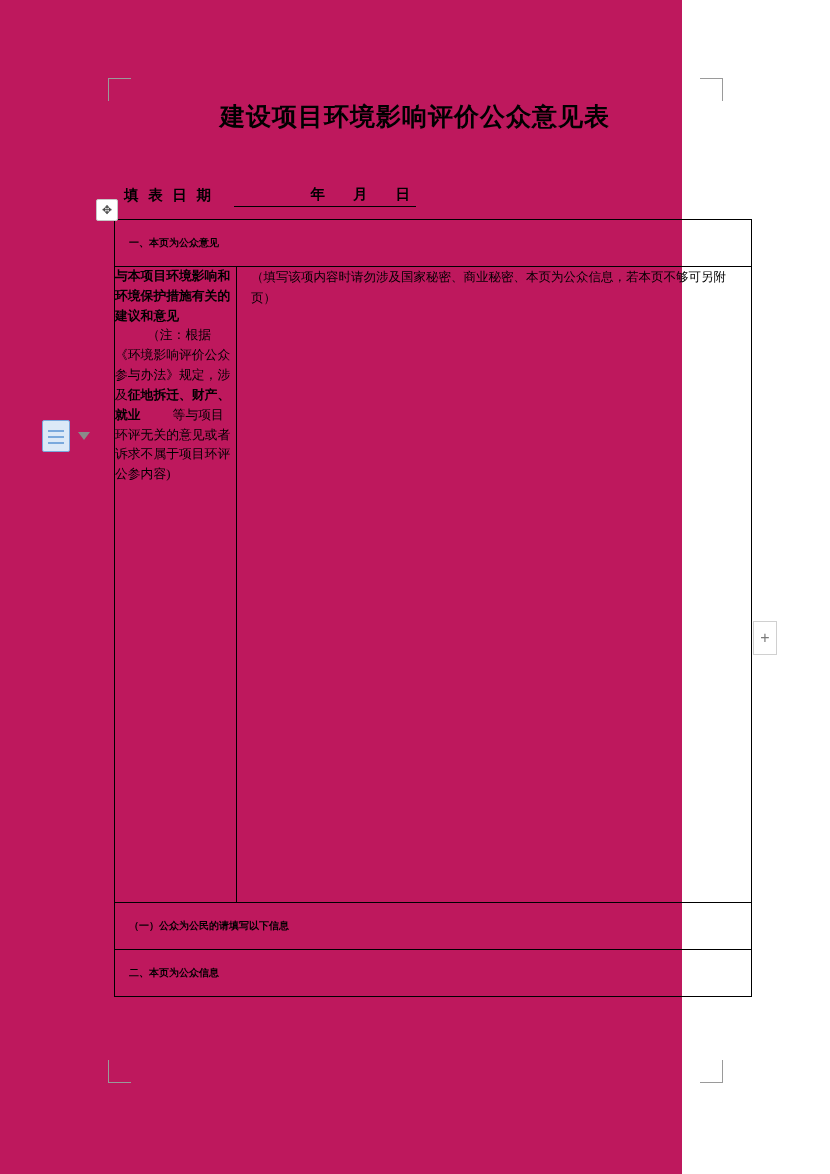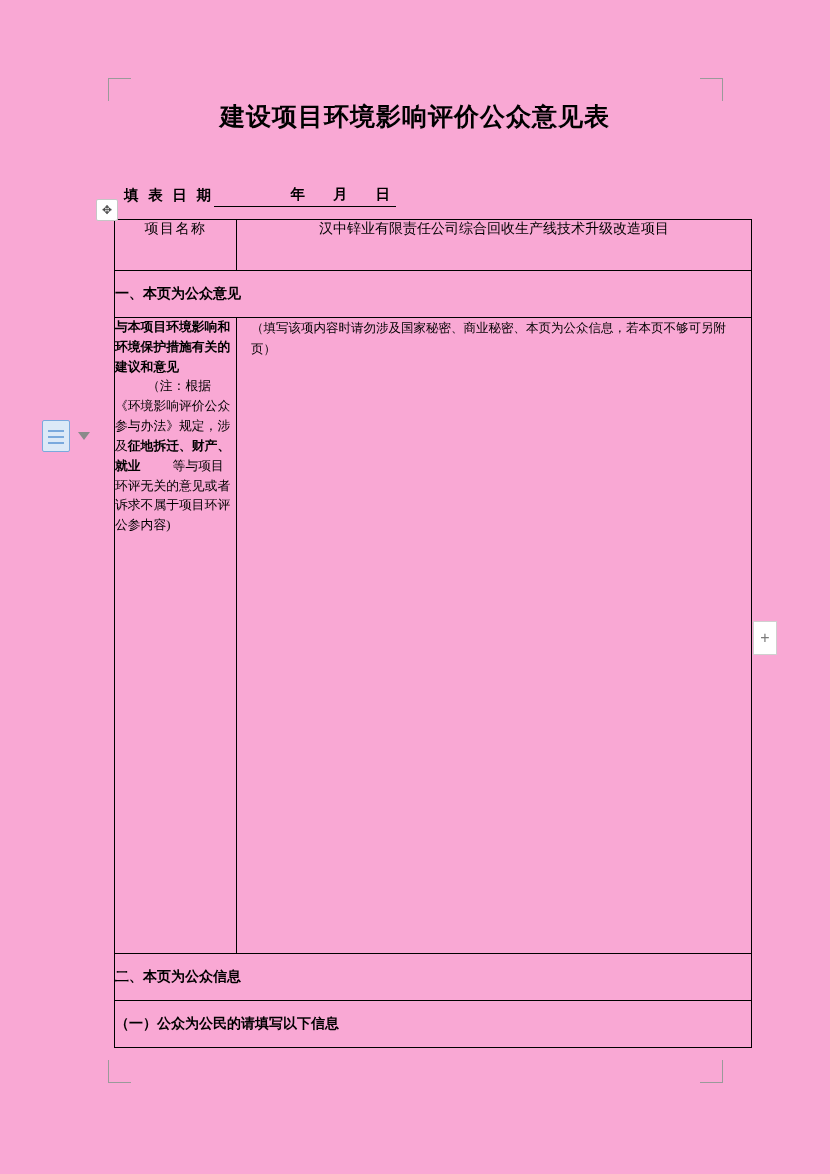--- a/index.html
+++ b/index.html
@@ -13,23 +13,23 @@
     font-family: "Liberation Serif", "DejaVu Serif", serif;
     position: relative;
     overflow: hidden;
   }
 
   
   .page {
     position: absolute;
     left: 0;
     top: 0;
-    width: 830px;
+    width: 682px;
     height: 1174px;
-    background: #f9a8d4;
+    background: #be185d;
   }
 
   
   .crop {
     position: absolute;
     width: 22px;
     height: 22px;
     border-color: #9a9a9a;
     border-style: solid;
     border-width: 0;
@@ -55,20 +55,21 @@
   
   .date-row {
     position: absolute;
     left: 124px;
     top: 185px;
     display: flex;
     align-items: flex-end;
     font-size: 14.5px;
     font-weight: bold;
     color: #000;
+    gap: 20px;
   }
   .date-label {
     letter-spacing: 3px;
     padding-bottom: 2px;
   }
   .date-blank {
     width: 176px;
     border-bottom: 1.3px solid #000;
     display: flex;
     justify-content: flex-end;
@@ -104,22 +105,23 @@
   }
   .val-cell {
     font-size: 14px;
     text-align: center;
     vertical-align: middle;
   }
 
   .section-row td {
     height: 46px;
     vertical-align: middle;
-    font-size: 14px;
-    font-weight: bold;
+    font-size: 10px;
+    font-weight: bold;
+    padding-left: 14px;
   }
 
   .desc-cell {
     width: 122px;
     font-size: 12.8px;
     line-height: 1.55;
     padding: 10px 9px 10px 11px;
     vertical-align: top;
   }
   .desc-cell .b { font-weight: bold; }
@@ -222,48 +224,40 @@
       <span>日</span>
     </span>
   </div>
 
   <table class="tbl">
     <colgroup>
       <col style="width:122px">
       <col style="width:515px">
     </colgroup>
     <tbody>
-      <tr class="row-name">
-        <td class="lbl-cell">
-          <div class="inner">项目名称</div>
-        </td>
-        <td class="val-cell">
-          <div>汉中锌业有限责任公司综合回收生产线技术升级改造项目</div>
-        </td>
-      </tr>
 
       <tr class="section-row">
         <td colspan="2">一、本页为公众意见</td>
       </tr>
 
       <tr>
         <td class="desc-cell">
           <span class="b">与本项目环境影响和环境保护措施有关的建议和意见</span><span class="n">（注：根据《环境影响评价公众参与办法》规定，涉及</span><span class="b">征地拆迁、财产、就业</span><span class="n">等与项目环评无关的意见或者诉求不属于项目环评公参内容)</span>
         </td>
         <td class="opinion-cell">
           <div class="opinion-note">（填写该项内容时请勿涉及国家秘密、商业秘密、本页为公众信息，若本页不够可另附页）</div>
         </td>
       </tr>
 
       <tr class="section-row">
+        <td colspan="2">（一）公众为公民的请填写以下信息</td>
+      </tr>
+
+      <tr class="section-row">
         <td colspan="2">二、本页为公众信息</td>
-      </tr>
-
-      <tr class="section-row">
-        <td colspan="2">（一）公众为公民的请填写以下信息</td>
       </tr>
     </tbody>
   </table>
 
   <div class="move-handle">✥</div>
 
   <div class="doc-icon-wrap">
     <div class="doc-icon"></div>
     <div class="caret-down"></div>
   </div>

